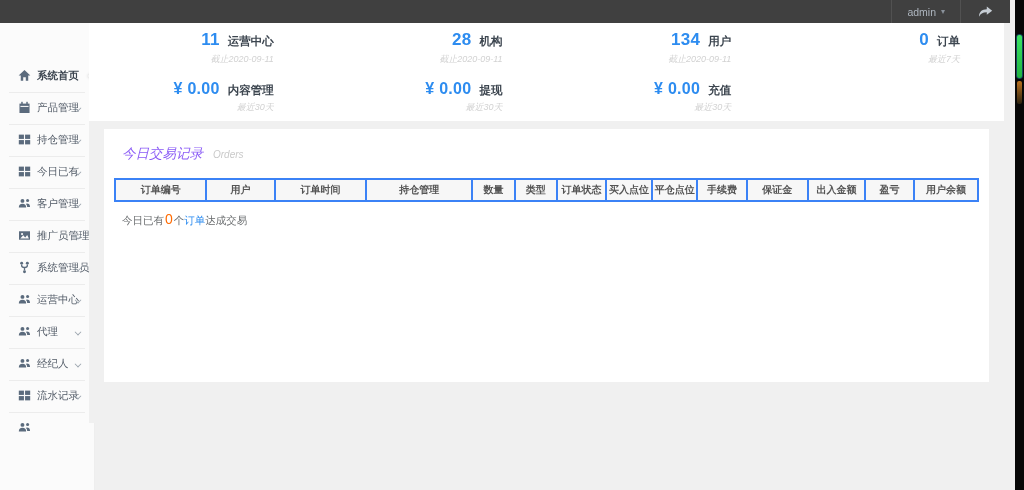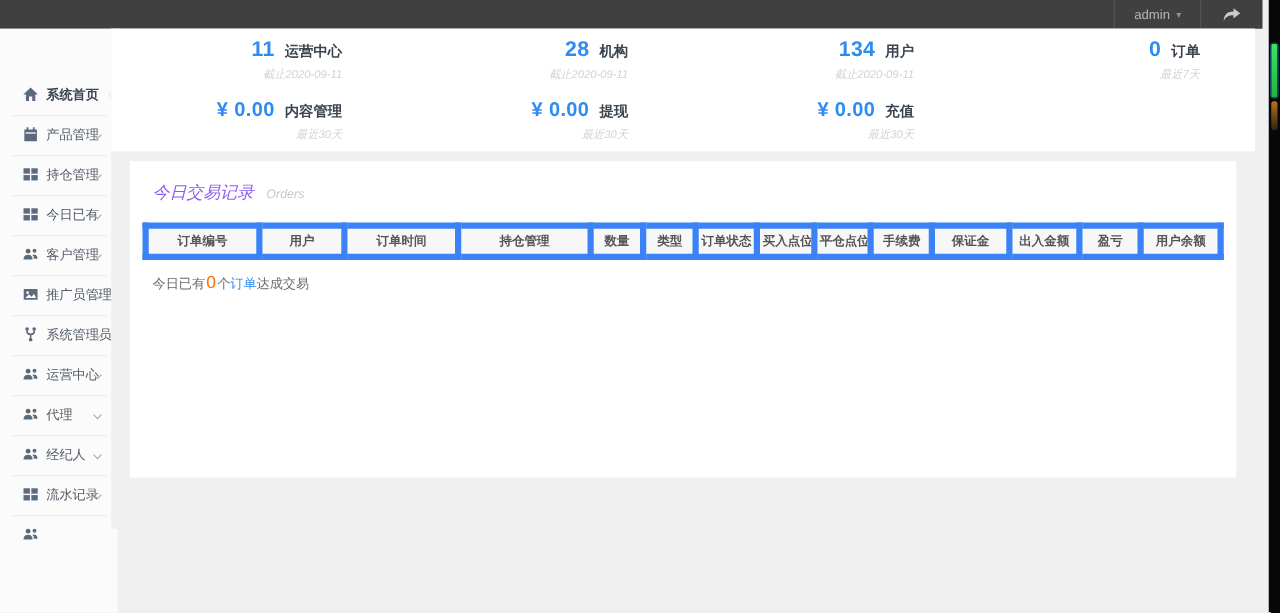--- a/index.html
+++ b/index.html
@@ -57,21 +57,21 @@
   .stat-value.money { font-size:16px; }
   .stat-label { font-size:11.5px; font-weight:bold; color:#3c454f; }
   .stat-sub { font-size:9px; font-style:italic; color:#d2d2d2; margin-top:3px; }
 
   .orders-card { margin:8px 15px 0 15px; height:253px; background:#ffffff; padding:16px 10px 0 10px; }
   .orders-titlebar { margin-left:8px; display:flex; align-items:baseline; }
   .orders-title { font-size:13.5px; font-style:italic; color:#8b5cf6; }
   .orders-subtitle { font-size:10px; font-style:italic; color:#c9c9c9; margin-left:10px; }
 
   table.orders { width:100%; border-collapse:collapse; table-layout:fixed; margin-top:15px; }
-  table.orders th { border:5px solid #3b82f6; background:#f7f7f7; height:22px;
+  table.orders th { border:2px solid #3b82f6; background:#f7f7f7; height:22px;
         font-size:10px; font-weight:bold; color:#555555; text-align:center;
         padding:3px 2px; overflow:hidden; white-space:nowrap; }
 
   .orders-note { margin:9px 0 16px 8px; font-size:10.5px; color:#676a6c; }
   .note-count { color:#ff6a00; font-size:14px; padding:0 1px; }
   .note-link { color:#2d8cf0; cursor:pointer; }
 </style>
 </head>
 <body>
 

